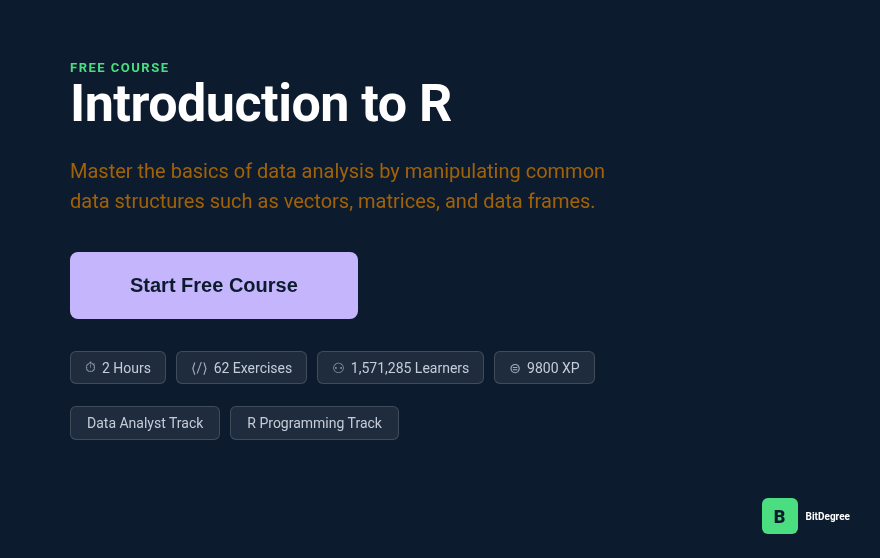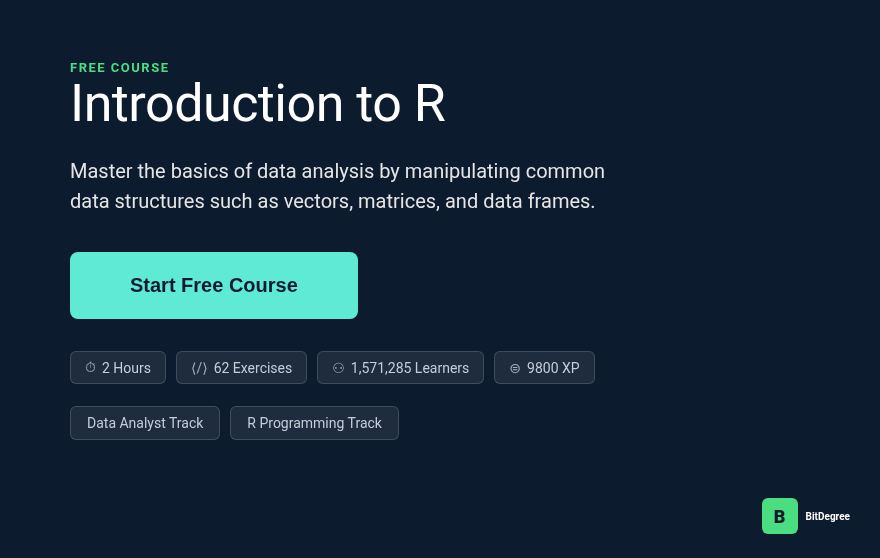--- a/index.html
+++ b/index.html
@@ -26,38 +26,38 @@
     .free-course-label {
       color: #4ade80;
       font-size: 13px;
       font-weight: 700;
       letter-spacing: 1.5px;
       text-transform: uppercase;
     }
 
     .course-title {
       font-size: 52px;
-      font-weight: 400;
+      font-weight: 700;
       color: #ffffff;
       line-height: 1.1;
       margin-bottom: 24px;
       letter-spacing: -0.5px;
     }
 
     .course-description {
       font-size: 20px;
-      color: #e5e5e5;
+      color: #a16207;
       line-height: 1.5;
       margin-bottom: 36px;
       max-width: 540px;
     }
 
     .start-button {
       display: inline-block;
-      background-color: #5eead4;
+      background-color: #c4b5fd;
       color: #0d1b2e;
       font-size: 20px;
       font-weight: 700;
       padding: 22px 60px;
       border-radius: 8px;
       cursor: pointer;
       border: none;
       margin-bottom: 32px;
     }
 

